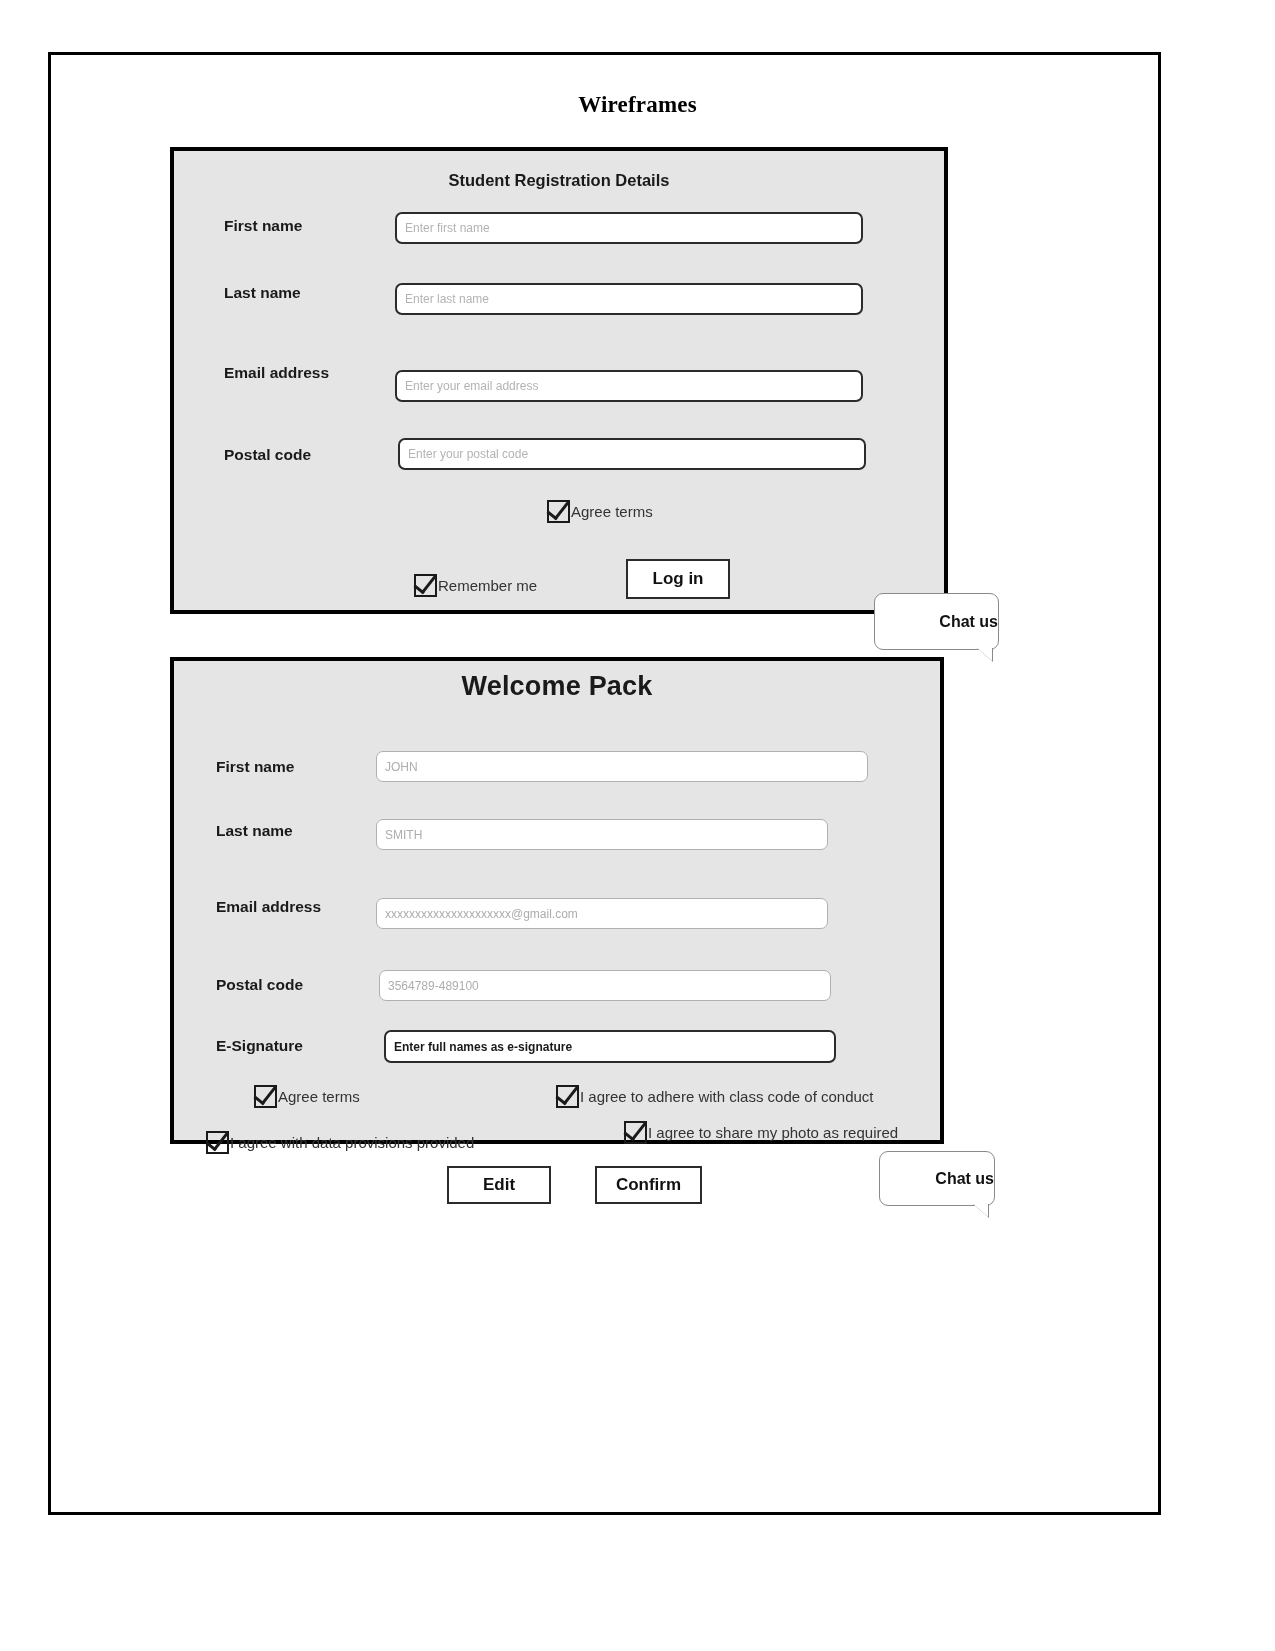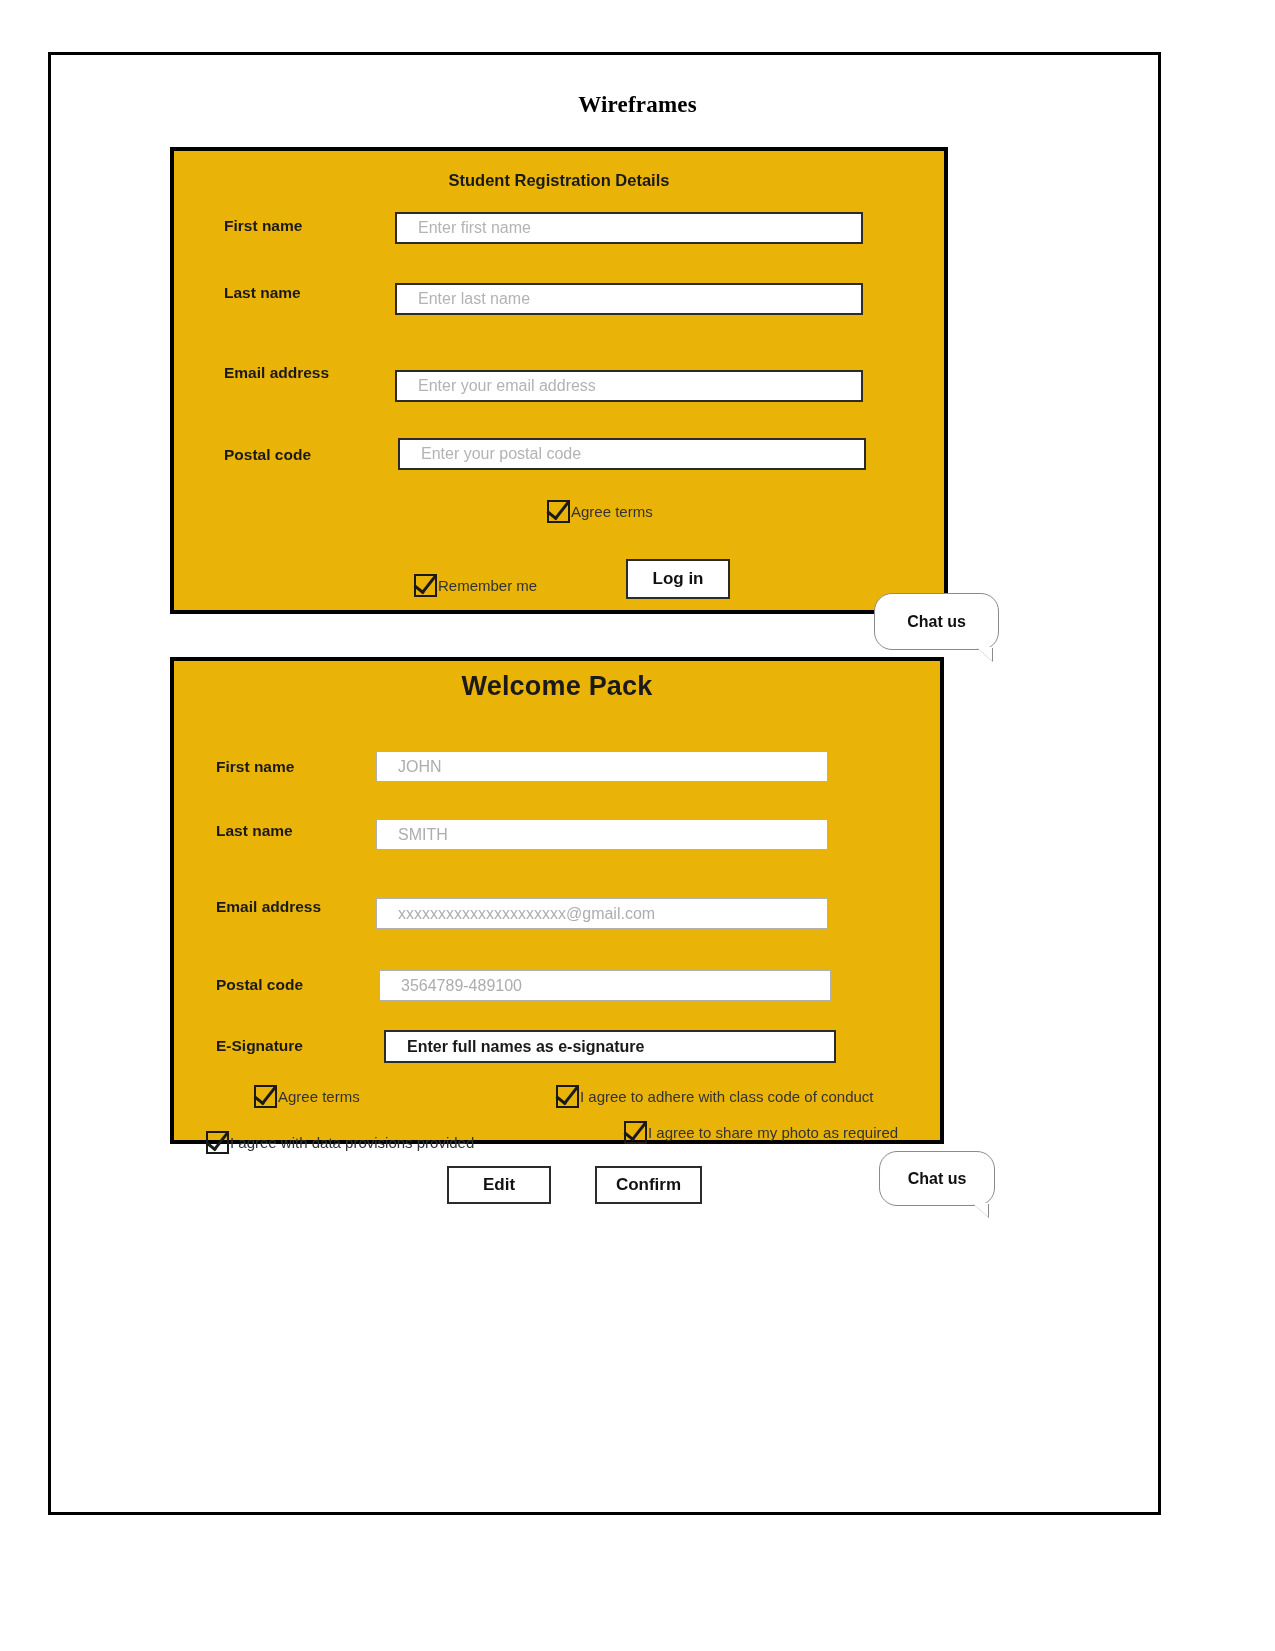--- a/index.html
+++ b/index.html
@@ -37,21 +37,21 @@
     font-family: "Liberation Serif", serif;
     font-weight: bold;
     font-size: 23px;
     color: #000000;
     letter-spacing: 0.2px;
   }
 
   
   .wf-card {
     position: absolute;
-    background: #eab308;
+    background: #e5e5e5;
     border: 4px solid #000000;
     box-sizing: border-box;
   }
   #card-registration {
     left: 170px;
     top: 147px;
     width: 778px;
     height: 467px;
   }
   #card-welcome {
@@ -86,22 +86,23 @@
     font-weight: bold;
     font-size: 15.5px;
     color: #1a1a1a;
     white-space: nowrap;
   }
   .field-input {
     box-sizing: border-box;
     background: #ffffff;
     display: flex;
     align-items: center;
-    padding-left: 21px;
-    font-size: 16px;
+    padding-left: 8px;
+    font-size: 12px;
+    border-radius: 7px;
   }
   
   .inp-dark {
     border: 2px solid #2b2b2b;
     color: #b3b3b3;
     height: 32px;
   }
   
   .inp-light {
     border: 1.5px solid #b0b0b0;
@@ -161,24 +162,24 @@
     align-items: center;
     justify-content: center;
     box-sizing: border-box;
   }
 
   
   .chat-bubble {
     position: absolute;
     background: #ffffff;
     border: 1.5px solid #8a8a8a;
-    border-radius: 18px;
-    display: flex;
-    align-items: center;
-    justify-content: center;
+    border-radius: 9px;
+    display: flex;
+    align-items: center;
+    justify-content: flex-end;
     font-weight: bold;
     font-size: 16px;
     color: #111111;
     box-sizing: border-box;
     z-index: 5;
   }
   .chat-bubble .tail {
     position: absolute;
     right: 6px;
     bottom: -12px;
@@ -239,21 +240,21 @@
 
 </div>
 
 <div class="wf-card" id="card-welcome">
 
   <div class="card-title">Welcome Pack</div>
 
   <div class="field-row" style="left:42px; top:97px;">
     <div class="field-label" style="width:170px;">First name</div>
   </div>
-  <div class="field-input inp-light" style="position:absolute; left:202px; top:90px; width:452px;">JOHN</div>
+  <div class="field-input inp-light" style="position:absolute; left:202px; top:90px; width:492px;">JOHN</div>
 
   <div class="field-row" style="left:42px; top:161px;">
     <div class="field-label" style="width:170px;">Last name</div>
   </div>
   <div class="field-input inp-light" style="position:absolute; left:202px; top:158px; width:452px;">SMITH</div>
 
   <div class="field-row" style="left:42px; top:237px;">
     <div class="field-label" style="width:170px;">Email address</div>
   </div>
   <div class="field-input inp-light" style="position:absolute; left:202px; top:237px; width:452px;">xxxxxxxxxxxxxxxxxxxxx@gmail.com</div>

